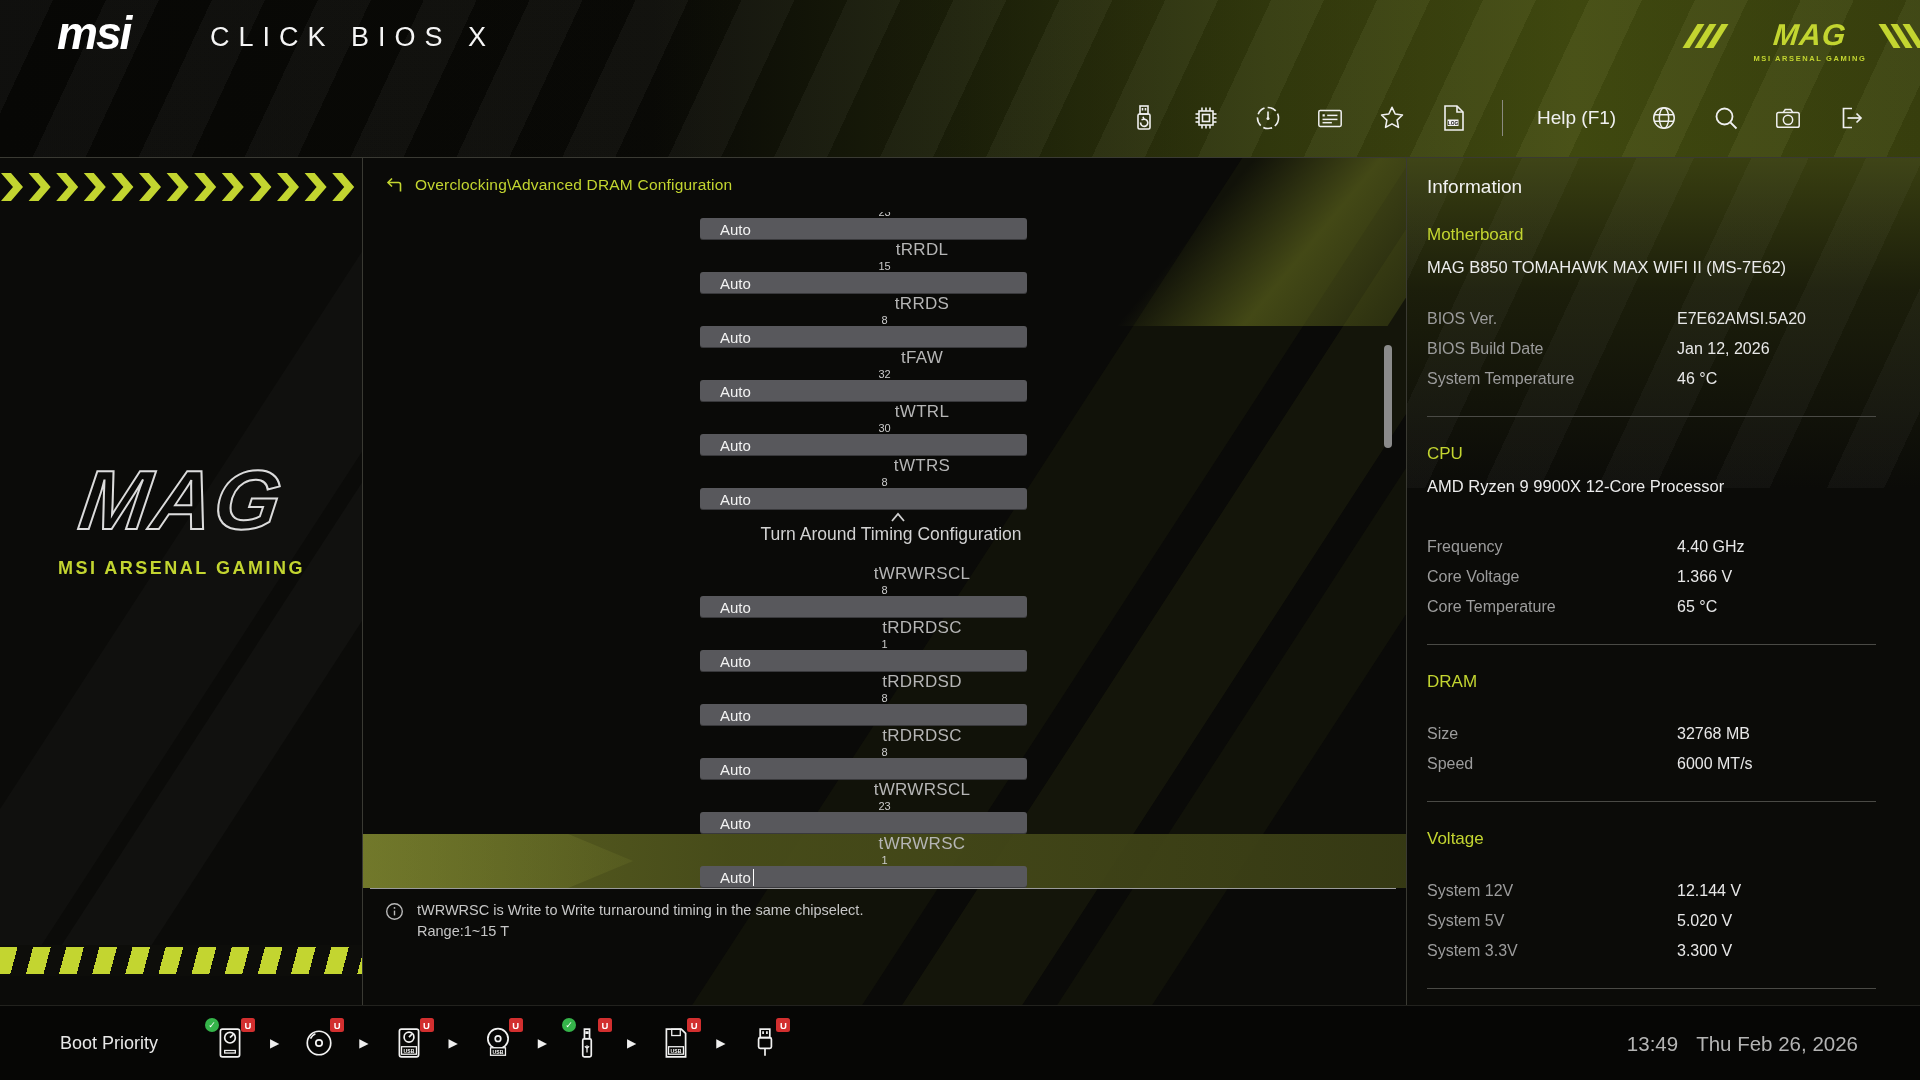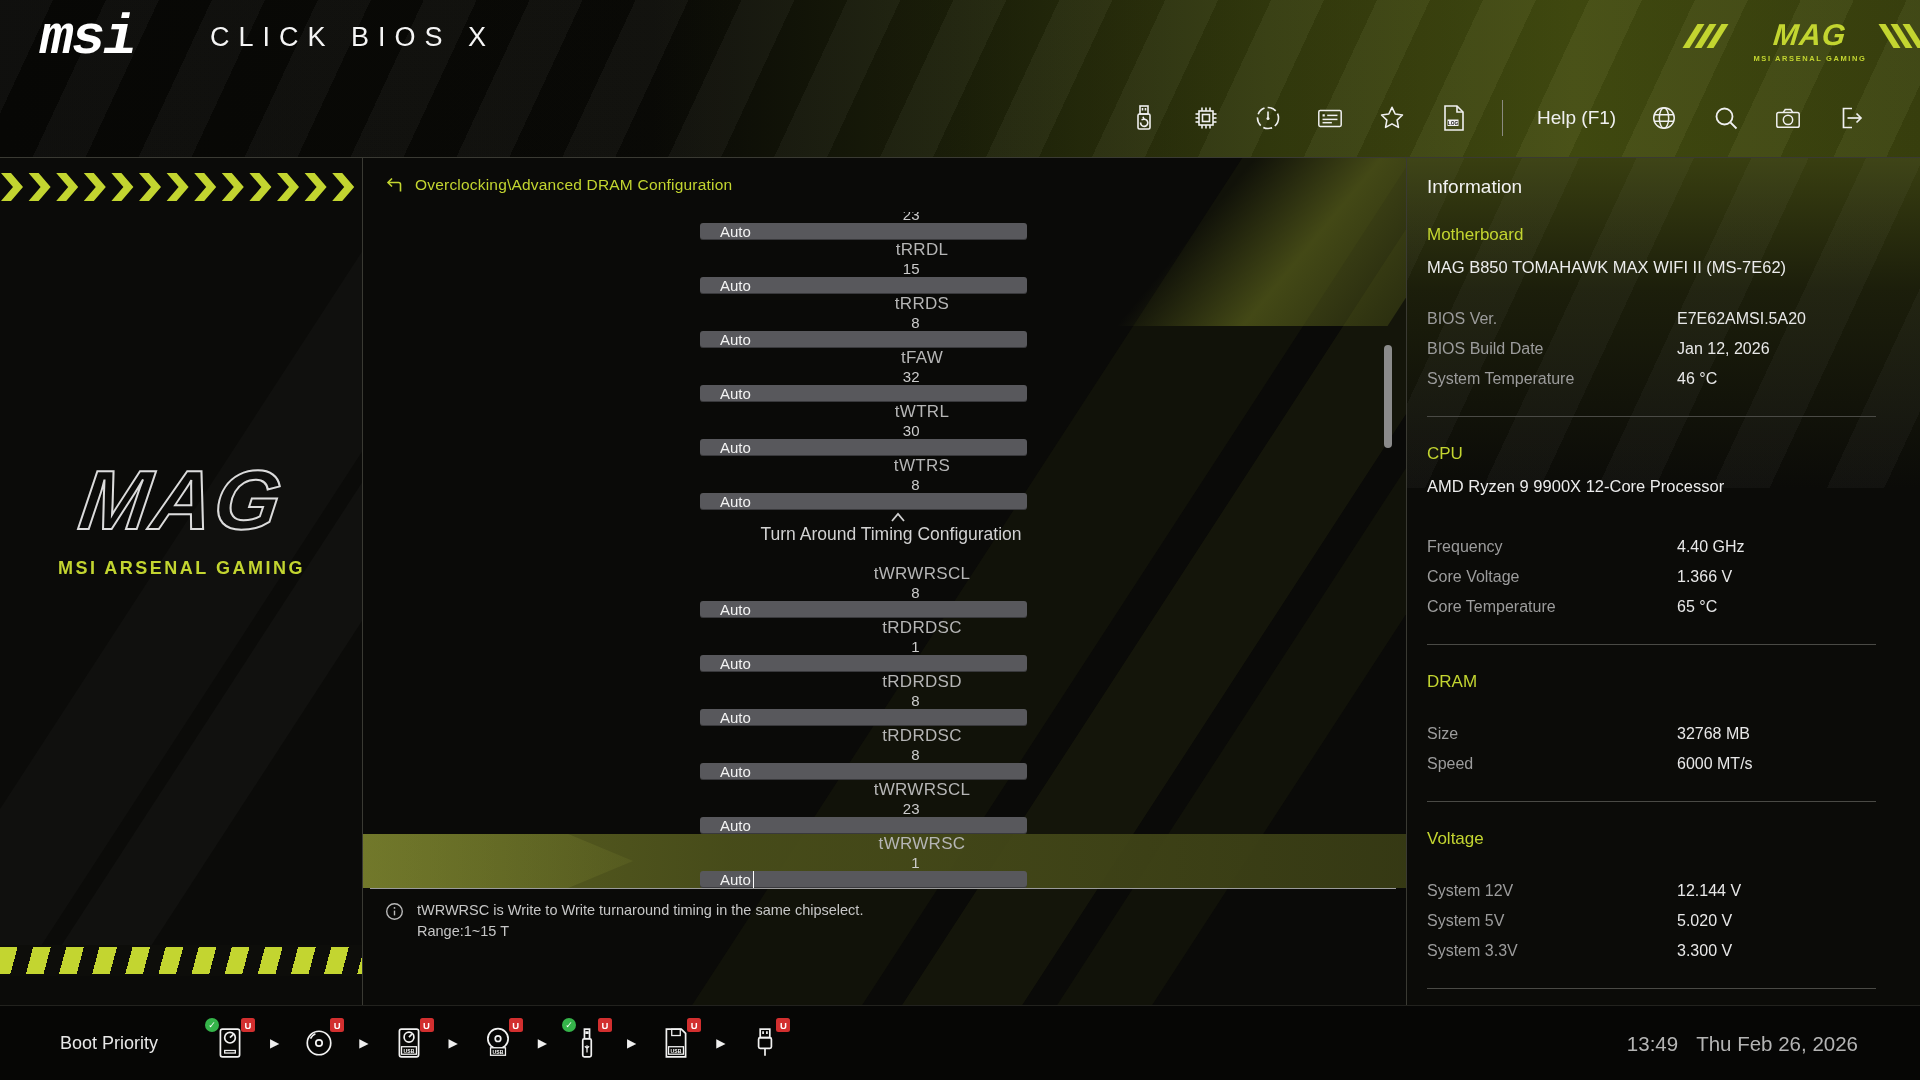--- a/index.html
+++ b/index.html
@@ -8,22 +8,22 @@
        font-family:"Liberation Sans",sans-serif;color:#e6e6e6;background:#050504;}
   svg{display:block;}
   svg text{font-family:"Liberation Sans",sans-serif;}
 
   
   #topbar{position:absolute;left:0;top:0;width:1920px;height:158px;
     background:
       repeating-linear-gradient(115deg, rgba(255,255,255,0.035) 0 48px, rgba(0,0,0,0.06) 48px 96px),
       linear-gradient(90deg,#070705 0%,#0a0a06 34%,#1c2009 50%,#333a0d 66%,#434c10 82%,#3a420e 100%);
     border-bottom:1px solid #3a3a33;}
-  .brand{position:absolute;left:40px;top:6px;font-size:56px;font-weight:800;font-style:italic;
-    letter-spacing:-2px;color:#fff;font-family:Liberation Mono, monospace;}
+  .brand{position:absolute;left:57px;top:6px;font-size:46px;font-weight:800;font-style:italic;
+    letter-spacing:-2px;color:#fff;}
   .bios-title{position:absolute;left:210px;top:22px;font-size:27px;font-weight:500;color:#f5f5f5;
     letter-spacing:9px;white-space:nowrap;}
   .corner{position:absolute;top:24px;display:flex;align-items:center;gap:5px;}
   .corner i{display:block;width:7px;height:24px;background:#c3d530;}
   .slashes-l{left:1690px;} .slashes-l i{transform:skewX(-32deg);}
   .slashes-r{left:1886px;} .slashes-r i{transform:skewX(32deg);}
   .mag-top{position:absolute;left:1752px;top:18px;width:116px;text-align:center;}
   .mag-top .mag-word{font-size:30px;font-weight:800;font-style:italic;color:#c3d530;
     letter-spacing:1px;transform:skewX(-6deg);}
   .mag-top .mag-tag{margin-top:2px;font-size:7.5px;font-weight:700;color:#c3d530;letter-spacing:1.6px;}
@@ -69,21 +69,21 @@
     background:linear-gradient(100deg,transparent 25%,rgba(122,132,36,0.48) 60%,rgba(95,104,28,0.32));}
 
   .breadcrumb{position:absolute;left:22px;top:18px;display:flex;align-items:center;gap:11px;}
   .breadcrumb-text{font-size:15.5px;color:#c3d530;letter-spacing:0.2px;}
 
   #rows{position:absolute;left:0;top:54px;width:1043px;height:676px;overflow:hidden;}
   .row{position:relative;height:54px;display:flex;align-items:center;flex-direction:column;}
   .row.clipped{margin-top:-26px;}
   .row-label{margin-left:75px;font-size:17px;color:#b5b5b5;letter-spacing:0.3px;}
   .row-spacer{flex:1;}
-  .row-value{width:70px;text-align:right;font-size:15px;color:#cccccc;}
+  .row-value{width:70px;text-align:center;font-size:11px;color:#cccccc;}
   .row-select{margin-left:22px;margin-right:64px;width:327px;height:34px;background:#58585c;
     border-radius:3px;display:flex;align-items:center;padding-left:20px;font-size:15px;color:#f2f2f2;
     box-shadow:inset 0 -1px 0 rgba(0,0,0,0.35);cursor:pointer;}
   .text-caret{display:none;width:1.5px;height:17px;background:#ffffff;margin-left:2px;}
   .row.selected{background:linear-gradient(90deg,rgba(98,104,36,0.95) 0%,rgba(76,81,27,0.92) 35%,rgba(58,62,21,0.9) 100%);}
   .row.selected::before{content:"";position:absolute;left:0;top:0;bottom:0;width:270px;
     background:linear-gradient(90deg,rgba(160,170,62,0.30),rgba(160,170,62,0.10));
     clip-path:polygon(0 0,76% 0,100% 50%,76% 100%,0 100%);}
   .section-row .caret-icon{margin-left:26px;}
   .section-label{margin-left:13px;font-size:17.5px;color:#d2d2d2;}

